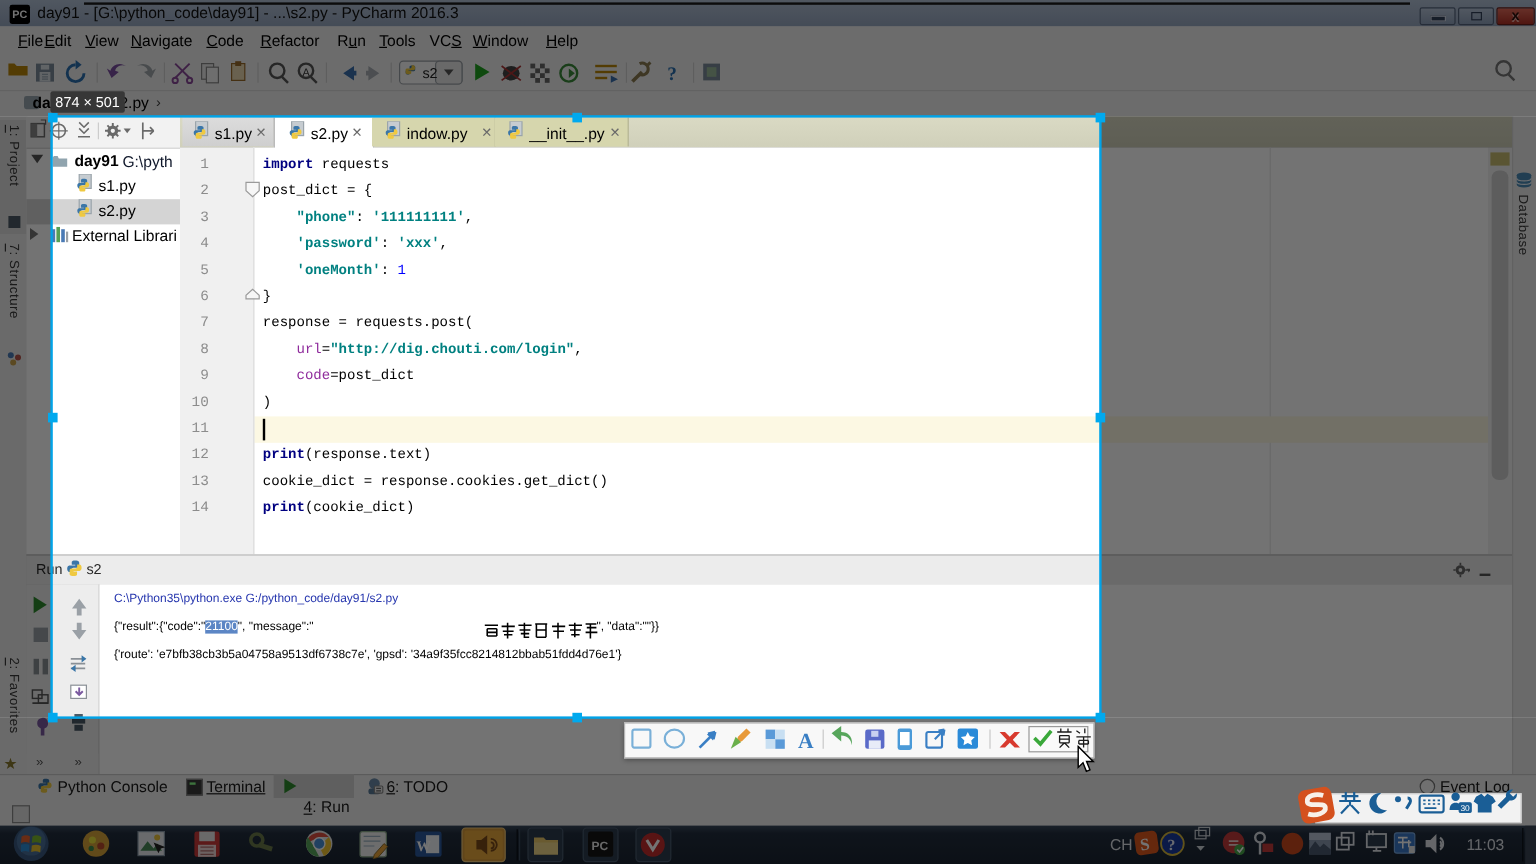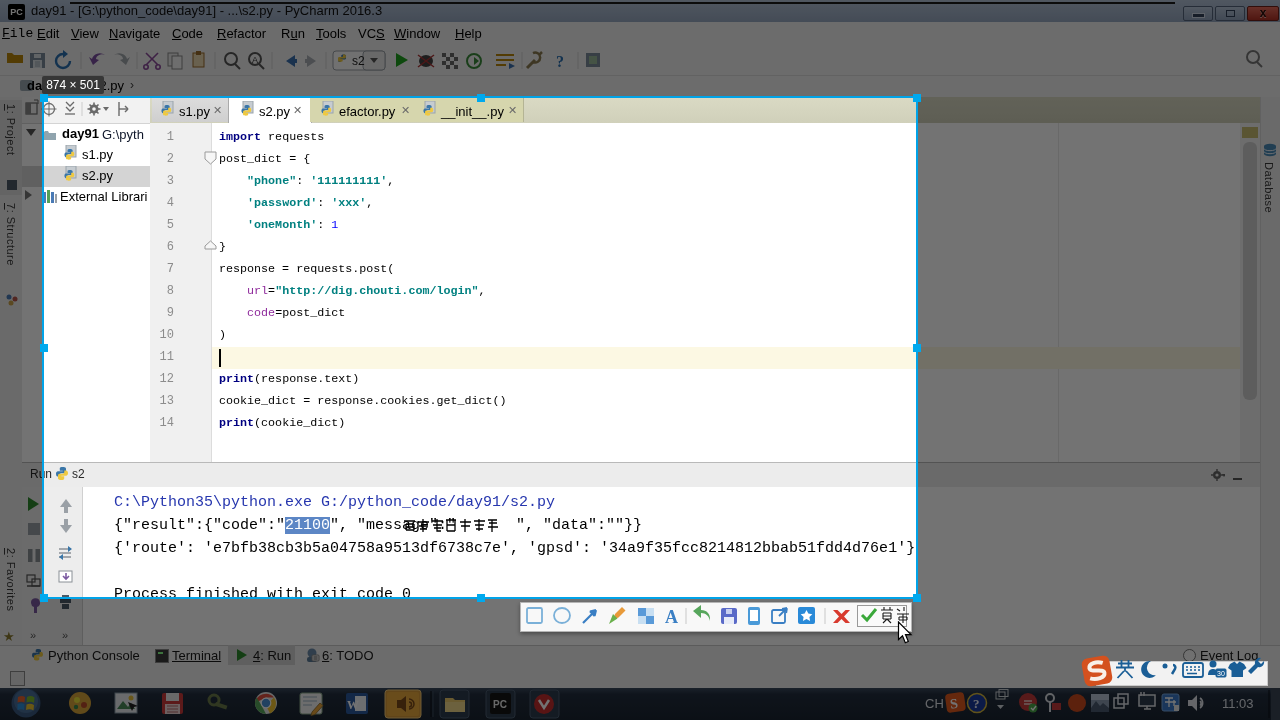--- a/index.html
+++ b/index.html
@@ -34,21 +34,21 @@
 .num{color:#0000ff;}
 .par{color:#8f2b9c;}
 #marginline{left:1058px;top:123px;width:1px;height:339px;background:#e8e8e8;}
 #scrollbar{left:1240px;top:123px;width:20px;height:339px;background:#f2f2f2;}
 #rstripe{left:1260px;top:97px;width:20px;height:548px;background:#ececec;border-left:1px solid #d8d8d8;}
 
 #runheader{left:22px;top:462px;width:1238px;height:24px;background:#ececec;border-top:1px solid #b9b9b9;border-bottom:1px solid #cecece;}
 #concol1{left:22px;top:487px;width:28px;height:158px;background:#ededed;border-right:1px solid #d0d0d0;}
 #concol2{left:50px;top:487px;width:32px;height:158px;background:#ededed;border-right:1px solid #d0d0d0;}
 #conarea{left:83px;top:487px;width:1177px;height:158px;background:#ffffff;}
-.conline{position:absolute;font-family:Liberation Mono, monospace;font-size:15px;color:#000;white-space:pre;margin-left:19px;}
+.conline{position:absolute;font-family:Liberation Sans, sans-serif;font-size:10px;color:#000;white-space:pre;}
 
 #status1{left:0;top:645px;width:1280px;height:20px;background:#f0f0f0;border-top:1px solid #c9c9c9;}
 #status2{left:0;top:665px;width:1280px;height:23px;background:#f0f0f0;}
 .sbitem{position:absolute;top:648px;font-size:13px;color:#1a1a1a;white-space:nowrap;}
 
 #taskbar{left:0;top:688px;width:1280px;height:32px;background:linear-gradient(#3a4a5e,#222e3e 20%,#1a2431);}
 
 .dim{background:rgba(0,0,0,0.55);z-index:50;}
 .selline{background:#00a3e8;z-index:60;}
 .handle{width:8px;height:8px;background:#00a9ee;z-index:61;}
@@ -67,21 +67,21 @@
 
   <div class="abs" style="left:1183px;top:6px;width:28px;height:13px;background:linear-gradient(#b6c4d8,#90a2bb);border:1px solid #55657d;border-radius:2px;z-index:3;">
       <div style="position:absolute;left:8px;top:6px;width:11px;height:3px;background:#32405a;border:1px solid #cfd8e6;"></div>
     </div>
   <div class="abs" style="left:1215px;top:6px;width:28px;height:13px;background:linear-gradient(#b6c4d8,#90a2bb);border:1px solid #55657d;border-radius:2px;z-index:3;">
       <div style="position:absolute;left:10px;top:3px;width:7px;height:5px;border:1.5px solid #32405a;"></div>
     </div>
   <div class="abs" style="left:1247px;top:6px;width:30px;height:13px;background:linear-gradient(#e46a5a,#b03226);border:1px solid #6d2019;border-radius:2px;color:#2a0f0c;font-weight:bold;font-size:12px;text-align:center;line-height:12px;z-index:3;text-shadow:0 1px 0 #e8a79e;">x</div>
 
   <div class="abs" id="menubar"></div>
-  <div class="mi" style="left:2px;font-family:Liberation Mono, monospace;"><u>F</u>ile</div>
+  <div class="mi" style="left:15px;"><u>F</u>ile</div>
   <div class="mi" style="left:37px;"><u>E</u>dit</div>
   <div class="mi" style="left:71px;"><u>V</u>iew</div>
   <div class="mi" style="left:109px;"><u>N</u>avigate</div>
   <div class="mi" style="left:172px;text-align:center;"><u>C</u>ode</div>
   <div class="mi" style="left:217px;"><u>R</u>efactor</div>
   <div class="mi" style="left:281px;">R<u>u</u>n</div>
   <div class="mi" style="left:316px;"><u>T</u>ools</div>
   <div class="mi" style="left:358px;">VC<u>S</u></div>
   <div class="mi" style="left:394px;"><u>W</u>indow</div>
   <div class="mi" style="left:455px;"><u>H</u>elp</div>
@@ -286,21 +286,21 @@
         </svg></div>
     <div class="abs" style="left:259px;top:104px;font-size:13px;color:#000;">s2.py</div>
     <div class="abs" style="left:293px;top:104px;font-size:11px;color:#6a6a6a;">✕</div>
     <div class="abs" style="left:320px;top:101px;"><svg width="16" height="17">
           <rect x="3" y="0" width="10" height="12" fill="#c6ccd1" stroke="#9aa4ab"></rect>
           <g transform="translate(0.6,3.2) scale(0.82)">
             <path d="M7.5 1 C4.3 1 4.8 2.7 4.8 2.7 L4.8 4.7 L7.7 4.7 L7.7 5.2 L3.3 5.2 C3.3 5.2 1 5 1 7.9 C1 10.8 3.1 10.6 3.1 10.6 L4.7 10.6 L4.7 8.9 C4.7 8.9 4.6 7.2 6.3 7.2 L9.4 7.2 C9.4 7.2 11 7.2 11 5.6 L11 2.7 C11 2.7 11.3 1 7.5 1 Z" fill="#3a76a8"></path>
             <path d="M7.5 1 C4.3 1 4.8 2.7 4.8 2.7 L4.8 4.7 L7.7 4.7 L7.7 5.2 L3.3 5.2 C3.3 5.2 1 5 1 7.9 C1 10.8 3.1 10.6 3.1 10.6 L4.7 10.6 L4.7 8.9 C4.7 8.9 4.6 7.2 6.3 7.2 L9.4 7.2 C9.4 7.2 11 7.2 11 5.6 L11 2.7 C11 2.7 11.3 1 7.5 1 Z" fill="#efc941" transform="rotate(180 7 7.5)"></path>
           </g>
         </svg></div>
-    <div class="abs" style="left:339px;top:104px;font-size:13px;color:#000;">efactor.py</div>
+    <div class="abs" style="left:339px;top:104px;font-size:13px;color:#000;">indow.py</div>
     <div class="abs" style="left:401px;top:104px;font-size:11px;color:#6a6a6a;">✕</div>
     <div class="abs" style="left:422px;top:101px;"><svg width="16" height="17">
           <rect x="3" y="0" width="10" height="12" fill="#c6ccd1" stroke="#9aa4ab"></rect>
           <g transform="translate(0.6,3.2) scale(0.82)">
             <path d="M7.5 1 C4.3 1 4.8 2.7 4.8 2.7 L4.8 4.7 L7.7 4.7 L7.7 5.2 L3.3 5.2 C3.3 5.2 1 5 1 7.9 C1 10.8 3.1 10.6 3.1 10.6 L4.7 10.6 L4.7 8.9 C4.7 8.9 4.6 7.2 6.3 7.2 L9.4 7.2 C9.4 7.2 11 7.2 11 5.6 L11 2.7 C11 2.7 11.3 1 7.5 1 Z" fill="#3a76a8"></path>
             <path d="M7.5 1 C4.3 1 4.8 2.7 4.8 2.7 L4.8 4.7 L7.7 4.7 L7.7 5.2 L3.3 5.2 C3.3 5.2 1 5 1 7.9 C1 10.8 3.1 10.6 3.1 10.6 L4.7 10.6 L4.7 8.9 C4.7 8.9 4.6 7.2 6.3 7.2 L9.4 7.2 C9.4 7.2 11 7.2 11 5.6 L11 2.7 C11 2.7 11.3 1 7.5 1 Z" fill="#efc941" transform="rotate(180 7 7.5)"></path>
           </g>
         </svg></div>
     <div class="abs" style="left:441px;top:104px;font-size:13px;color:#000;">__init__.py</div>
     <div class="abs" style="left:508px;top:104px;font-size:11px;color:#6a6a6a;">✕</div>
@@ -415,41 +415,40 @@
       <path d="M15 4 h11 M20 1 v13 M16 8 h9 M17 11 h7"></path>
       <path d="M29 3 h11 M34 1 v12 h4 M30 7 h9 M31 10 h7"></path>
       <path d="M43 2 h10 M44 2 v11 M52 2 v11 M44 7 h8 M44 13 h8"></path>
       <path d="M57 4 h11 M62 1 v13 M58 8 h9"></path>
       <path d="M71 3 h11 M76 1 v12 M72 7 h9 M73 11 h7"></path>
       <path d="M85 2 h9 M86 5 h8 M85 9 h10 M89 2 v12"></path>
     </g>
   </svg>
   <div class="conline" style="left:497px;top:517px;">", "data":""}}</div>
   <div class="conline" style="left:95px;top:540px;">{'route': 'e7bfb38cb3b5a04758a9513df6738c7e', 'gpsd': '34a9f35fcc8214812bbab51fdd4d76e1'}</div>
-  <div class="conline" style="left:95px;top:586px;">Process finished with exit code 0</div>
 
   <div class="abs" style="left:22px;top:628px;width:60px;height:17px;background:#ededed;z-index:1;"></div>
   <div class="abs" style="left:30px;top:629px;font-size:11px;color:#555;z-index:2;">»</div>
   <div class="abs" style="left:62px;top:629px;font-size:11px;color:#555;z-index:2;">»</div>
   <div class="abs" id="status1"></div>
   <div class="abs" id="status2"></div>
   <div class="abs" style="left:10px;top:671px;width:13px;height:13px;border:1px solid #8a8a8a;background:#e2e2e2;z-index:1;"></div>
   <div class="abs" id="sbitems">
     <div class="abs" style="left:31px;top:648px;"><svg width="14" height="14">
           <path d="M7 1 C4.3 1 4.7 2.5 4.7 2.5 L4.7 4.3 L7.2 4.3 L7.2 4.8 L3 4.8 C3 4.8 1 4.6 1 7.2 C1 9.8 3 9.6 3 9.6 L4.4 9.6 L4.4 8.1 C4.4 8.1 4.3 6.6 5.8 6.6 L8.6 6.6 C8.6 6.6 10 6.6 10 5.2 L10 2.5 C10 2.5 10.3 1 7 1 Z" fill="#3a76a8"></path>
           <path d="M7 1 C4.3 1 4.7 2.5 4.7 2.5 L4.7 4.3 L7.2 4.3 L7.2 4.8 L3 4.8 C3 4.8 1 4.6 1 7.2 C1 9.8 3 9.6 3 9.6 L4.4 9.6 L4.4 8.1 C4.4 8.1 4.3 6.6 5.8 6.6 L8.6 6.6 C8.6 6.6 10 6.6 10 5.2 L10 2.5 C10 2.5 10.3 1 7 1 Z" fill="#efc941" transform="rotate(180 6.5 6.8)"></path>
         </svg></div>
     <div class="sbitem" style="left:48px;">Python Console</div>
     <div class="abs" style="left:155px;top:649px;width:12px;height:12px;background:#3a3a3a;border:1px solid #888;">
         <div style="position:absolute;left:2px;top:2px;width:5px;height:2px;background:#8f8;"></div>
       </div>
     <div class="sbitem" style="left:172px;text-decoration:underline;">Terminal</div>
     <div class="abs" style="left:228px;top:645px;width:67px;height:20px;background:#d2d2d2;"></div>
     <div class="abs" style="left:237px;top:649px;width:0;height:0;border-left:10px solid #2e8b2e;border-top:6px solid transparent;border-bottom:6px solid transparent;"></div>
-    <div class="sbitem" style="left:253px;"><u>4</u>: Run</div>
+    <div class="sbitem" style="left:253px;margin-top:17px;"><u>4</u>: Run</div>
     <div class="abs" style="left:305px;top:648px;"><svg width="15" height="14">
           <circle cx="7" cy="5" r="4.5" fill="#6a8aa8"></circle>
           <rect x="2" y="9" width="10" height="5" rx="2" fill="#5a7a98"></rect>
           <rect x="7" y="7" width="7" height="6" rx="1" fill="#e8e8e8" stroke="#888"></rect>
           <path d="M8.5 9 h4 M8.5 11 h4" stroke="#666"></path>
         </svg></div>
     <div class="sbitem" style="left:322px;text-align:center;"><u>6</u>: TODO</div>
     <div class="abs" style="left:1183px;top:649px;width:11px;height:11px;border:1px solid #777;border-radius:50%;background:#f8f8f8;"></div>
     <div class="sbitem" style="left:1200px;">Event Log</div>
   </div>

